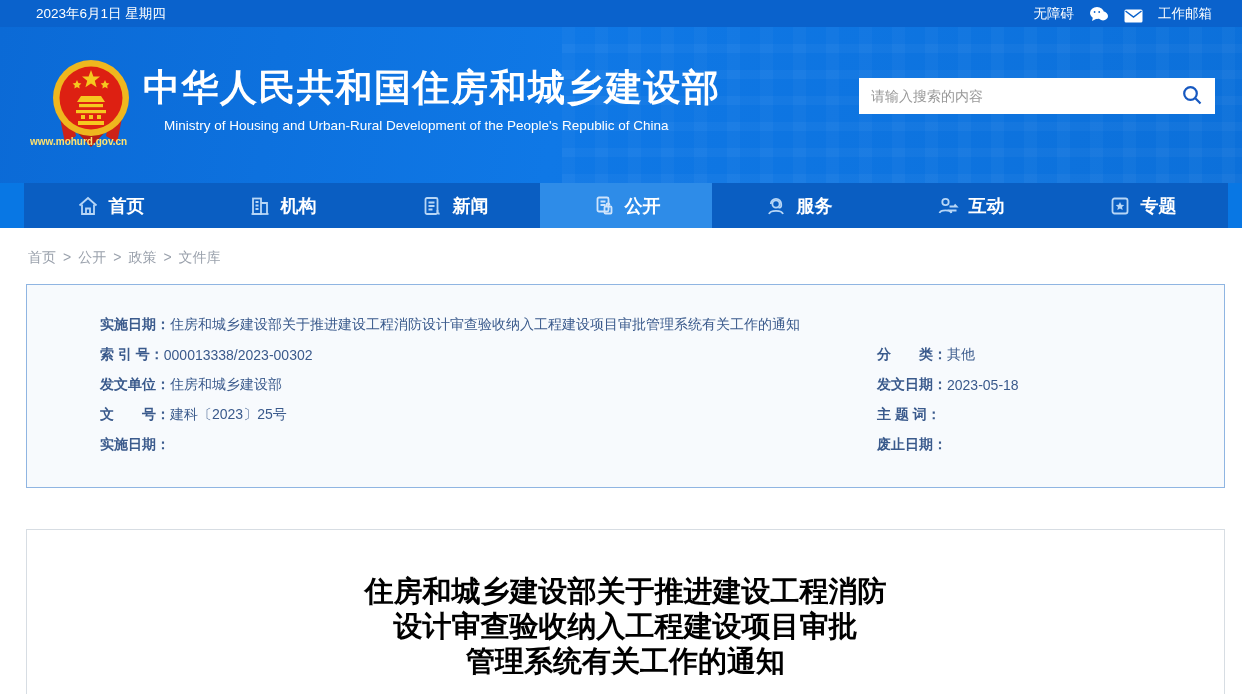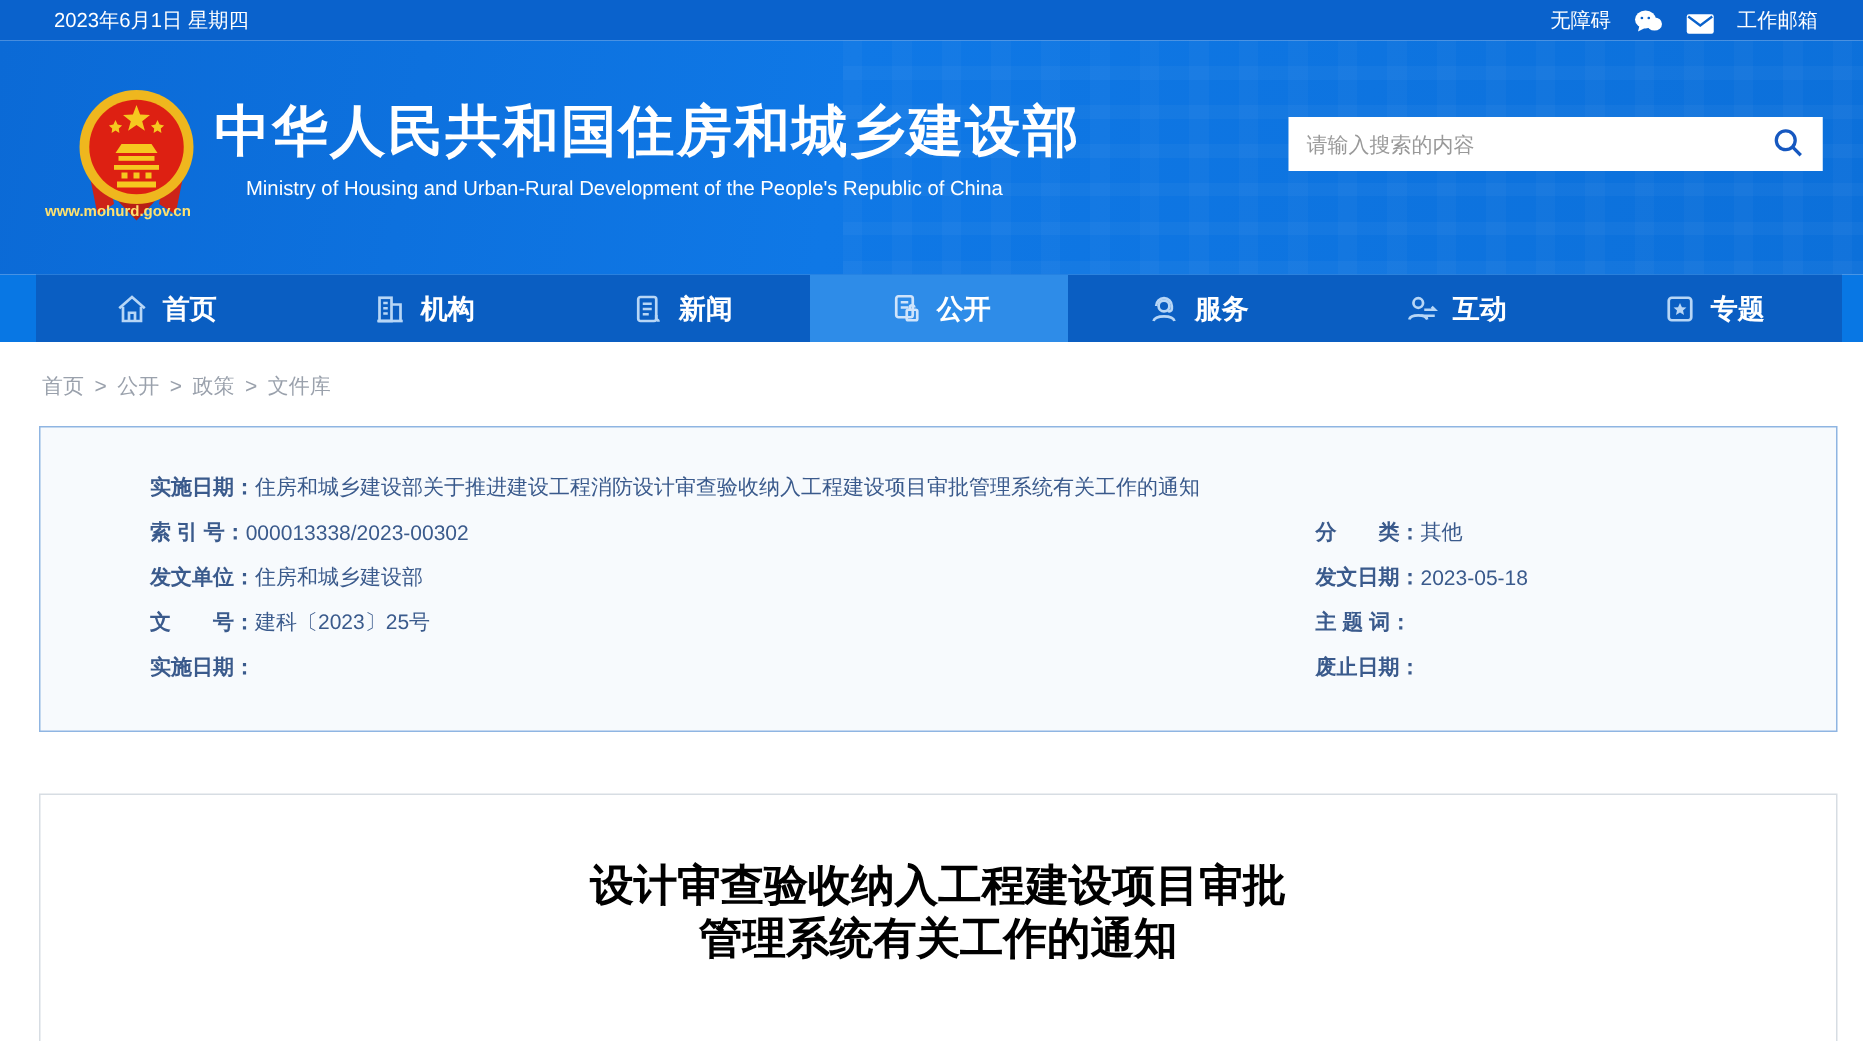--- a/index.html
+++ b/index.html
@@ -276,15 +276,16 @@
     </div>
     <div class="meta-cell">
       <span class="meta-label">废止日期：</span>
       <span class="meta-value"></span>
     </div>
 
   </div>
 </div>
 
 <div class="doc-box">
+  <div class="doc-title-line">住房和城乡建设部关于推进建设工程消防</div>
   <div class="doc-title-line">设计审查验收纳入工程建设项目审批</div>
   <div class="doc-title-line">管理系统有关工作的通知</div>
 </div>
 
 </body></html>

